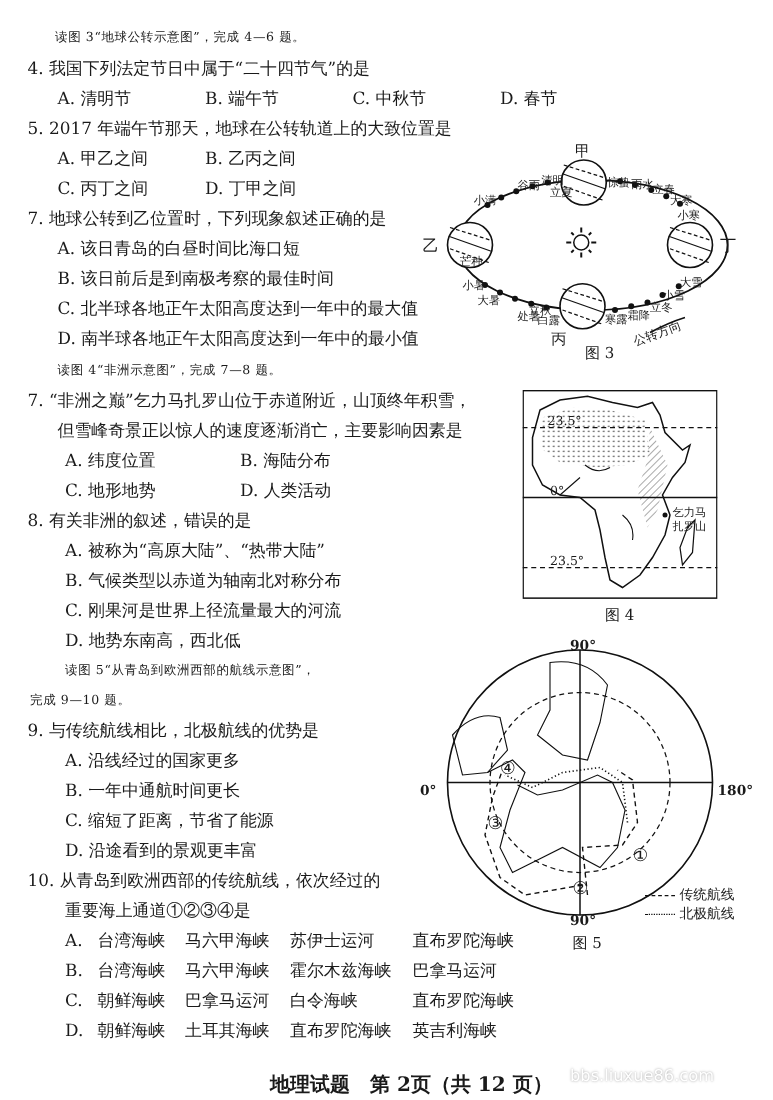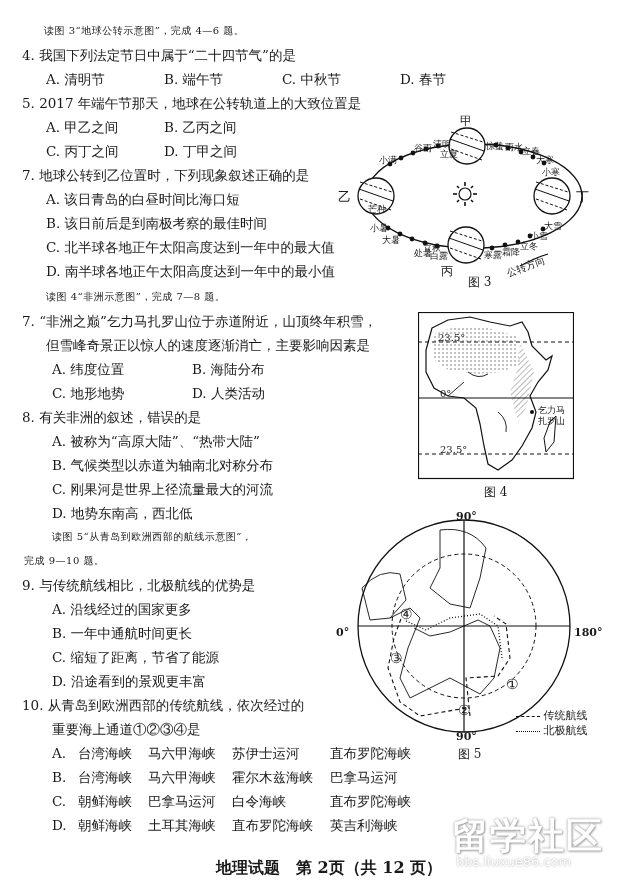--- a/index.html
+++ b/index.html
@@ -244,15 +244,14 @@
   <div style="position:absolute;left:186px;top:215px;white-space:nowrap;font-size:11px;">
     <span style="display:inline-block;width:24px;border-top:1.5px dotted #111;vertical-align:middle;"></span>
     <span>北极航线</span>
   </div>
   <div class="cap" style="left:128px;top:238px;">图 5</div>
 </div>
 
 <div class="footer">地理试题　第 2页（共 12 页）</div>
 
 <div class="wm">
-  <div class="wm-big">留学社区</div>
   <div class="wm-small">bbs.liuxue86.com</div>
 </div>
 
 </body></html>

